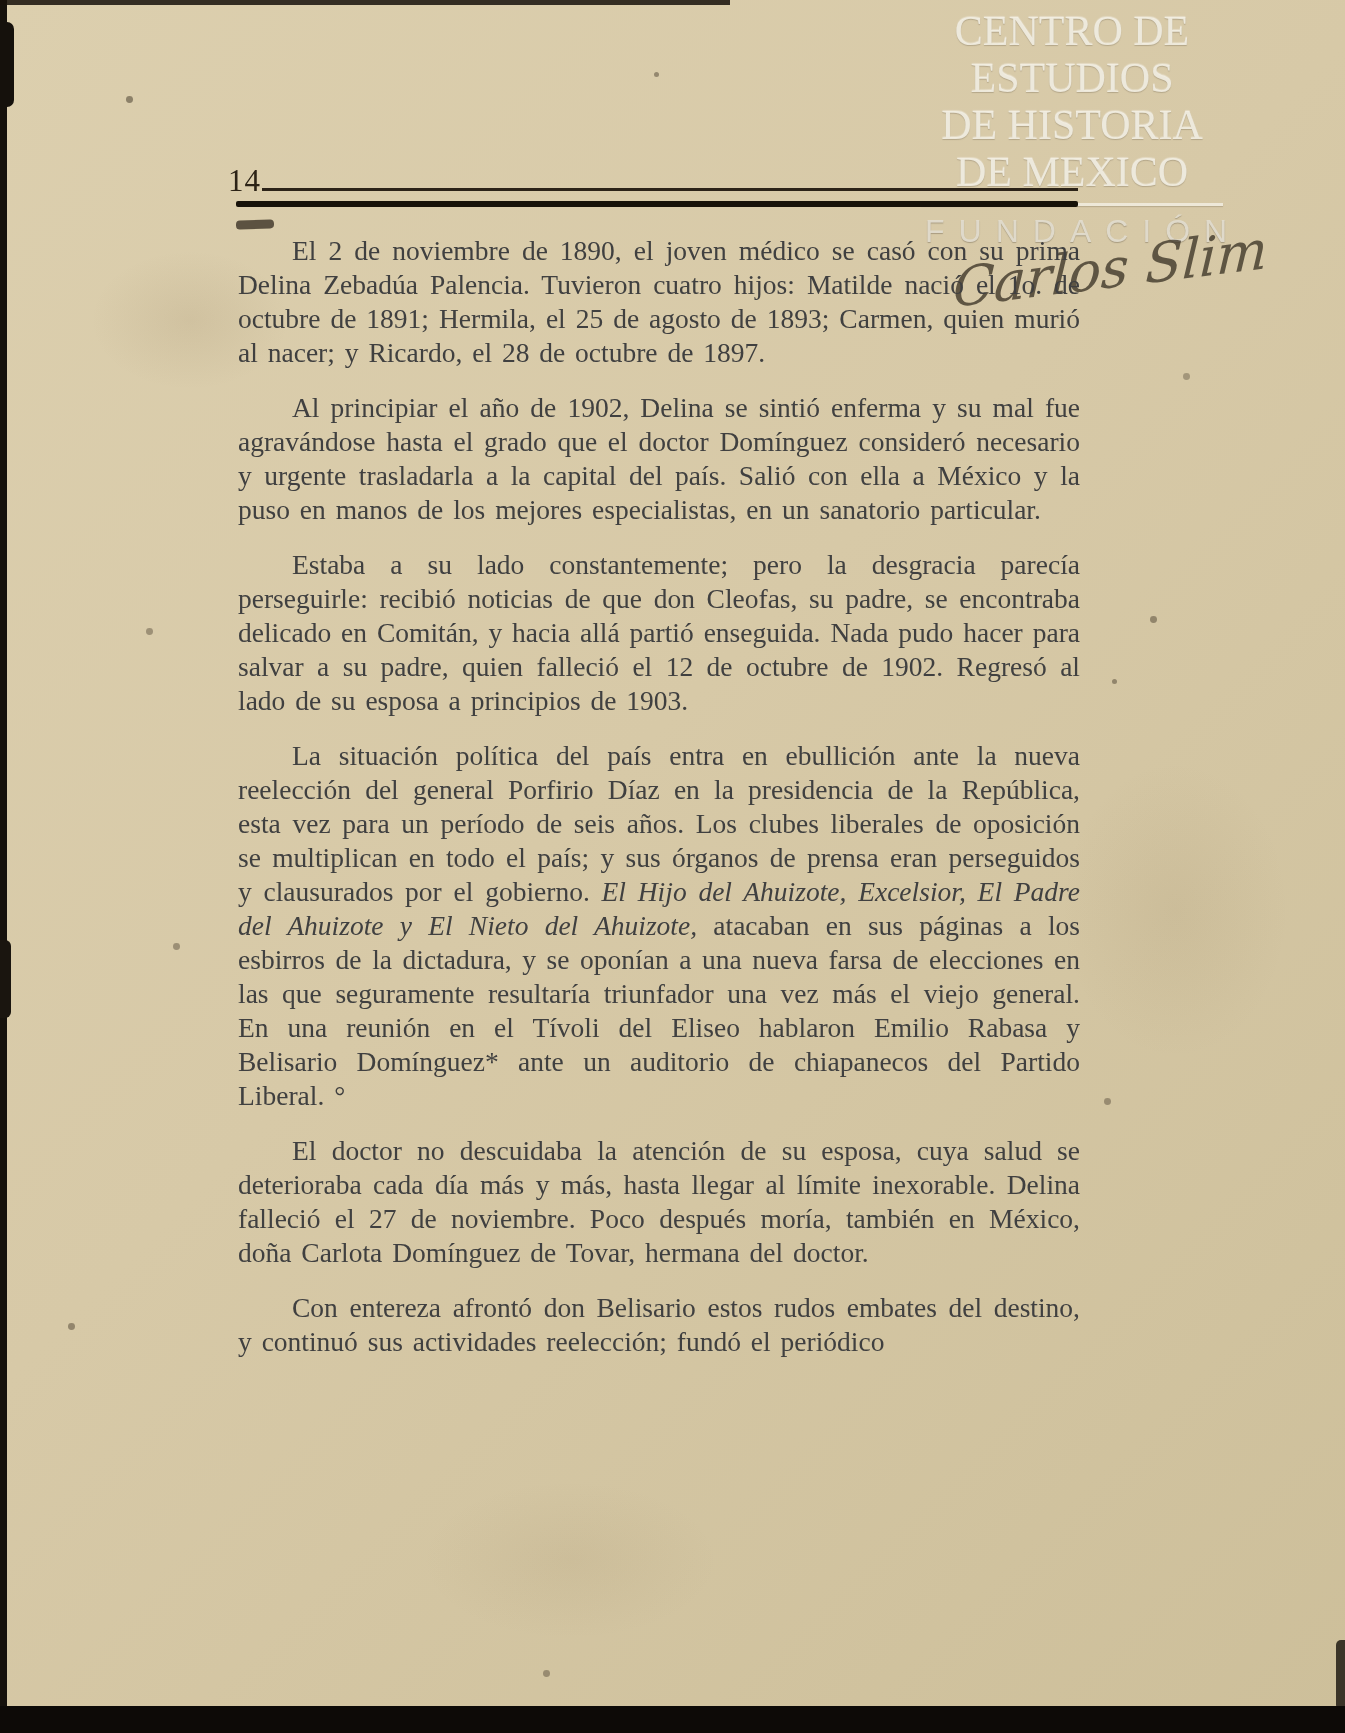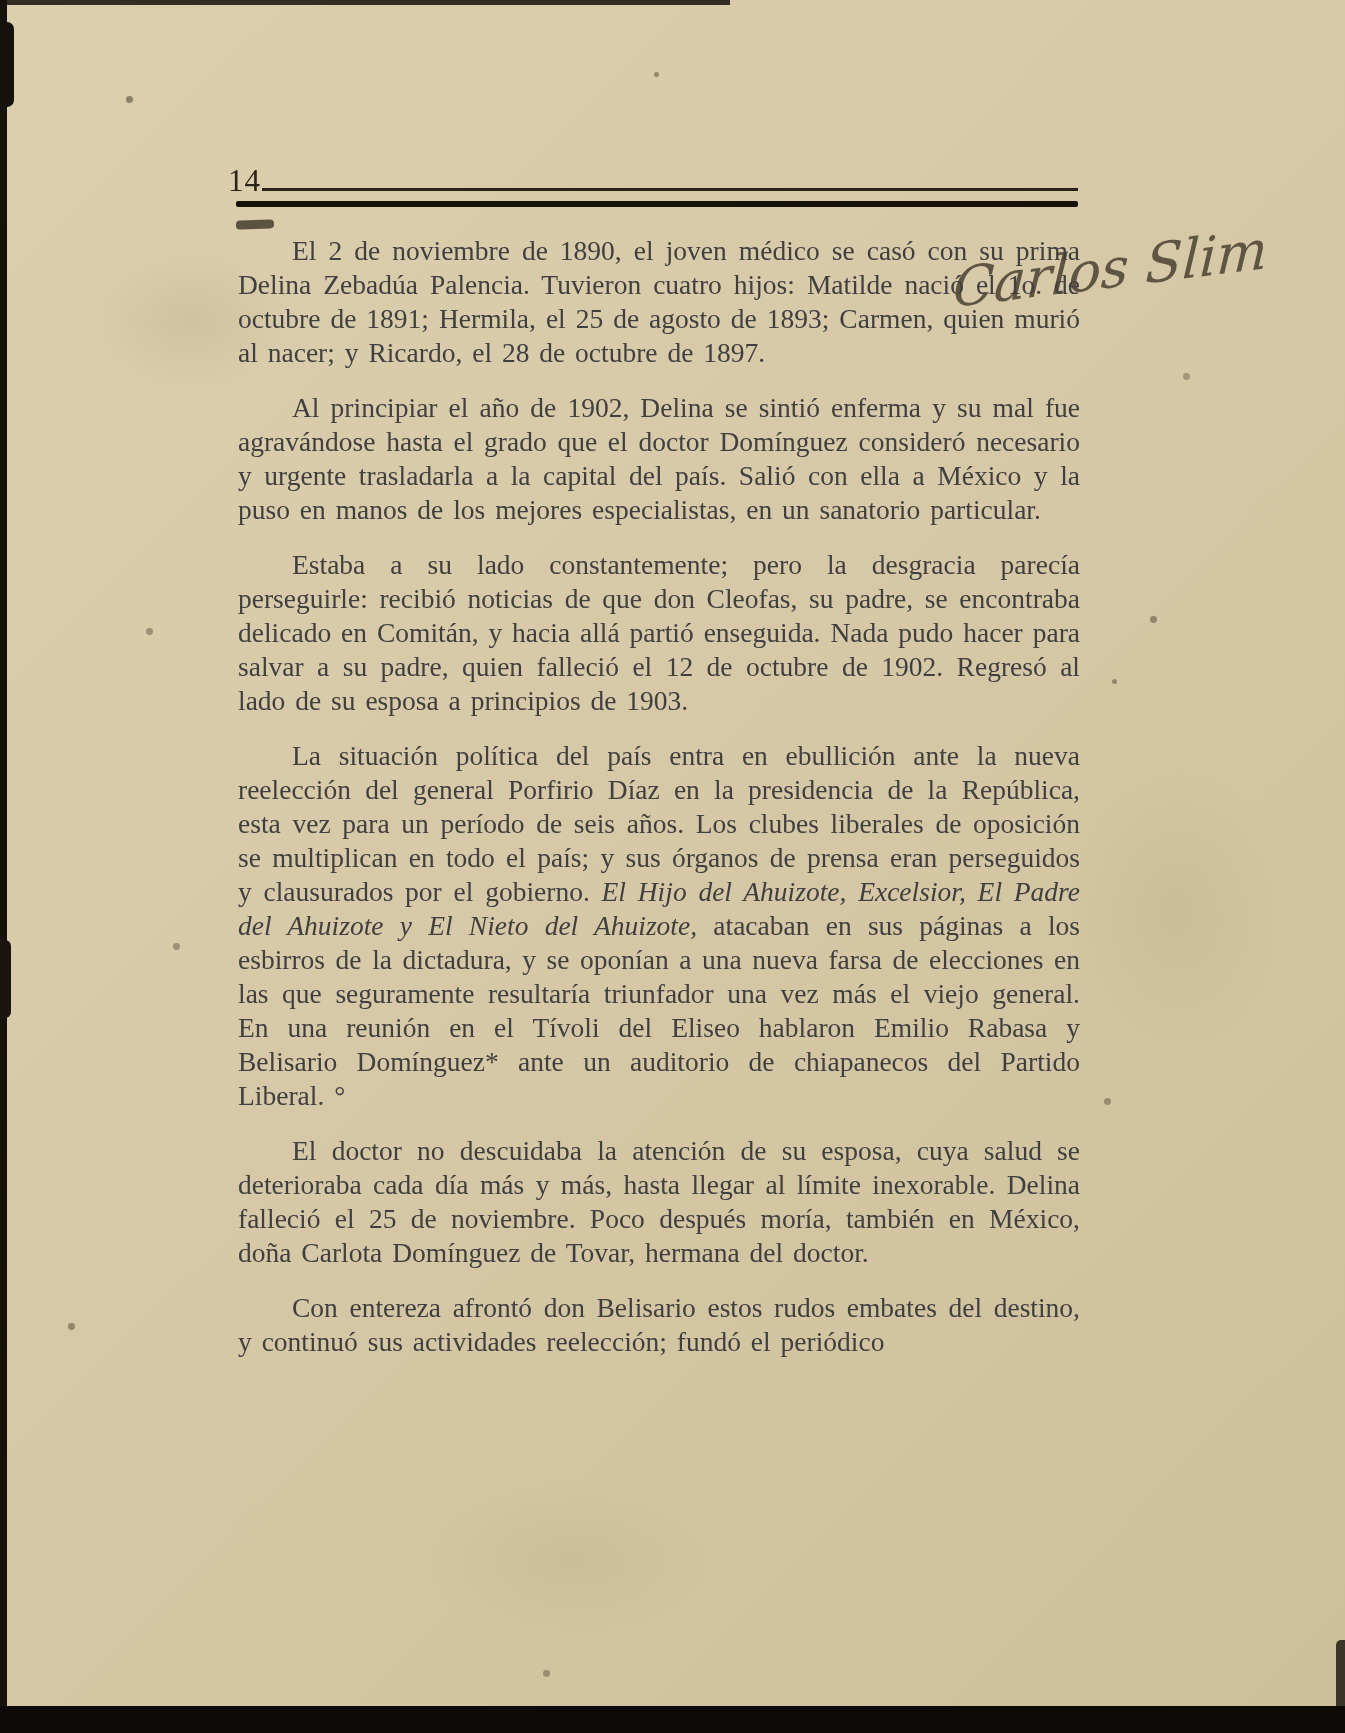--- a/index.html
+++ b/index.html
@@ -67,33 +67,41 @@
 </head>
 <body>
 
 <div class="page">
 
   <div class="stain stain-1"></div>
   <div class="stain stain-2"></div>
   <div class="stain stain-3"></div>
   <div class="specks"></div>
 
+  <div class="watermark">
+    <div class="wm-line">CENTRO DE</div>
+    <div class="wm-line">ESTUDIOS</div>
+    <div class="wm-line">DE HISTORIA</div>
+    <div class="wm-line">DE MEXICO</div>
+    <div class="wm-rule"></div>
+    <div class="wm-foundation">FUNDACIÓN</div>
+  </div>
   <div class="signature">Carlos Slim</div>
 
   <div class="page-number">14</div>
   <div class="rule-thin"></div>
   <div class="rule-thick"></div>
   <div class="smudge"></div>
 
   <div class="content">
     <p>El 2 de noviembre de 1890, el joven médico se casó con su prima Delina Zebadúa Palencia. Tuvieron cuatro hijos: Matilde nació el 1o. de octubre de 1891; Hermila, el 25 de agosto de 1893; Carmen, quien murió al nacer; y Ricardo, el 28 de octubre de 1897.</p>
     <p>Al principiar el año de 1902, Delina se sintió enferma y su mal fue agravándose hasta el grado que el doctor Domínguez consideró necesario y urgente trasladarla a la capital del país. Salió con ella a México y la puso en manos de los mejores especialistas, en un sanatorio particular.</p>
     <p>Estaba a su lado constantemente; pero la desgracia parecía perseguirle: recibió noticias de que don Cleofas, su padre, se encontraba delicado en Comitán, y hacia allá partió enseguida. Nada pudo hacer para salvar a su padre, quien falleció el 12 de octubre de 1902. Regresó al lado de su esposa a principios de 1903.</p>
     <p><span>La situación política del país entra en ebullición ante la nueva reelección del general Porfirio Díaz en la presidencia de la República, esta vez para un período de seis años. Los clubes liberales de oposición se multiplican en todo el país; y sus órganos de prensa eran perseguidos y clausurados por el gobierno. </span><span class="italic-seg">El Hijo del Ahuizote, Excelsior, El Padre del Ahuizote y El Nieto del Ahuizote,</span><span> atacaban en sus páginas a los esbirros de la dictadura, y se oponían a una nueva farsa de elecciones en las que seguramente resultaría triunfador una vez más el viejo general. En una reunión en el Tívoli del Eliseo hablaron Emilio Rabasa y Belisario Domínguez* ante un auditorio de chiapanecos del Partido Liberal. °</span></p>
-    <p>El doctor no descuidaba la atención de su esposa, cuya salud se deterioraba cada día más y más, hasta llegar al límite inexorable. Delina falleció el 25 de noviembre. Poco después moría, también en México, doña Carlota Domínguez de Tovar, hermana del doctor.</p>
+    <p>El doctor no descuidaba la atención de su esposa, cuya salud se deterioraba cada día más y más, hasta llegar al límite inexorable. Delina falleció el 27 de noviembre. Poco después moría, también en México, doña Carlota Domínguez de Tovar, hermana del doctor.</p>
     <p>Con entereza afrontó don Belisario estos rudos embates del destino, y continuó sus actividades reelección; fundó el periódico</p>
   </div>
 
   <div class="edge-left"></div>
   <div class="edge-blob-1"></div>
   <div class="edge-blob-2"></div>
   <div class="edge-top"></div>
   <div class="edge-right-smudge"></div>
   <div class="edge-bottom"></div>
 

